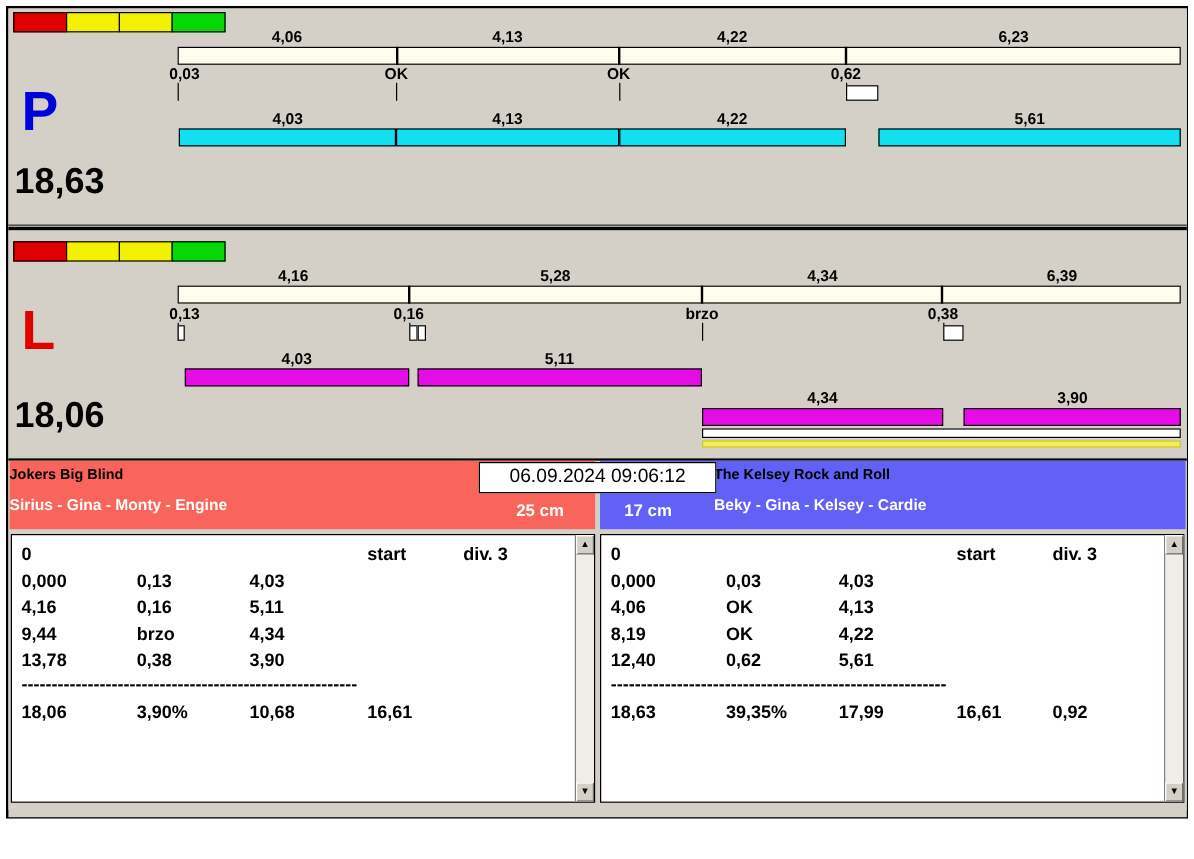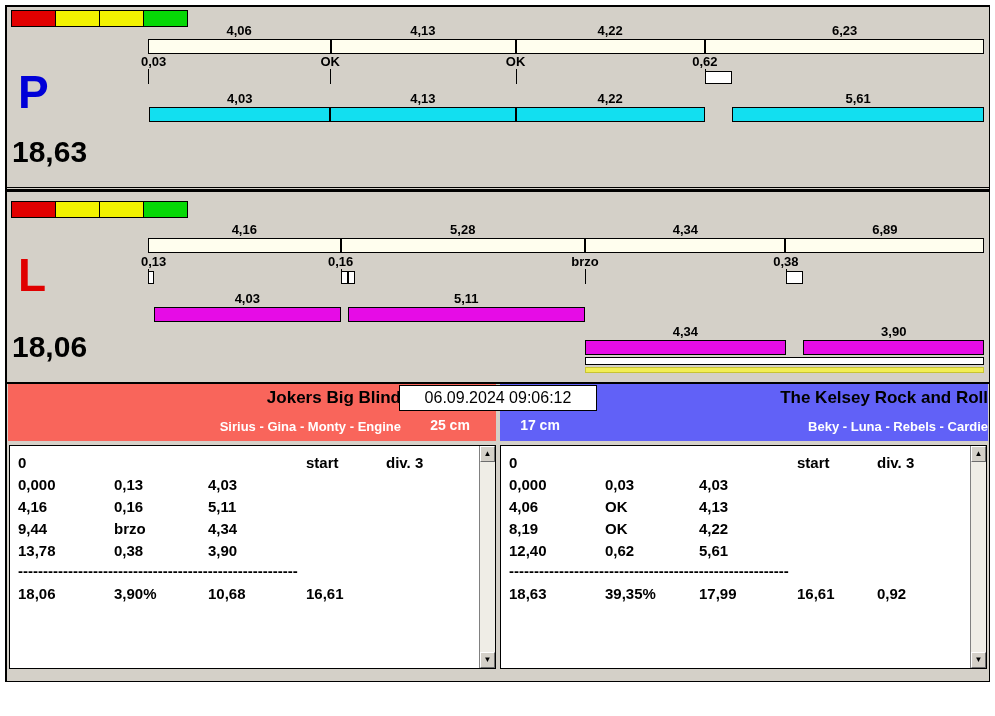--- a/index.html
+++ b/index.html
@@ -51,22 +51,22 @@
   .bar-row { position: relative; height: 15px; margin-bottom: 2px; }
   .bar-row.thin { margin-top: 2px; }
   .bar-seg { position: absolute; top: 0; bottom: 0; border: 1px solid #000; }
 
   
   .bottom { position: relative; height: 291px; background: #d4d0c8; }
   .header-strip { position: relative; height: 57px; display: flex; gap: 4px; padding: 0 1px; }
   .team-header { flex: 1; padding-top: 4px; }
   .team-header.left  { background: #f9655b; padding-right: 95px; }
   .team-header.right { background: #6161f7; padding-left: 95px; }
-  .team-name { text-align: right; font-weight: bold; font-size: 17px; color: #000; }
-  .team-members { text-align: right; font-weight: bold; font-size: 13px; color: #fff; margin-top: 11px; }
+  .team-name { text-align: left; font-weight: bold; font-size: 12px; color: #000; }
+  .team-members { text-align: left; font-weight: bold; font-size: 13px; color: #fff; margin-top: 11px; }
   .datetime-box { position: absolute; left: 50%; transform: translateX(-50%); top: 1px; width: 198px; height: 26px;
                   background: #fff; border: 1px solid #000; font-size: 16px; color: #000; text-align: center; line-height: 24px; }
   .cm { position: absolute; top: 33px; transform: translateX(-50%); color: #fff; font-weight: bold; font-size: 14px; }
   .left-cm  { left: calc(50% - 48px); }
   .right-cm { left: calc(50% + 42px); }
 
   .tables { position: absolute; top: 61px; left: 2px; right: 2px; height: 224px; display: flex; gap: 4px; }
   .table-panel { flex: 1; position: relative; background: #fff; border: 1px solid #000; }
   .table-content { position: absolute; top: 0; bottom: 0; left: 0; right: 17px; padding: 6px 0 0 8px; overflow: hidden; }
   .t-row { display: grid; grid-template-columns: 96px 94px 98px 80px 1fr; line-height: 22px; font-weight: bold; font-size: 15px; color: #000; }
@@ -144,21 +144,21 @@
         <span class="flag" style="background: rgb(242, 242, 0);"></span>
         <span class="flag" style="background: rgb(6, 216, 6);"></span>
       </div>
     <div class="panel-letter" style="color: rgb(224, 0, 0);">L</div>
     <div class="panel-total">18,06</div>
     <div class="bar-area">
       <div class="top-labels">
           <span class="seg-label" style="left: 11.5172%;">4,16</span>
           <span class="seg-label" style="left: 37.6523%;">5,28</span>
           <span class="seg-label" style="left: 64.2857%;">4,34</span>
-          <span class="seg-label" style="left: 88.1506%;">6,89</span>
+          <span class="seg-label" style="left: 88.1506%;">6,39</span>
         </div>
       <div class="top-bar">
           <span class="bar-divider" style="left: 23.0343%;"></span>
           <span class="bar-divider" style="left: 52.2702%;"></span>
           <span class="bar-divider" style="left: 76.3012%;"></span>
         </div>
       <div class="ticks">
           <span class="tick-line" style="left: 0%;"></span>
           <span class="tick-label at-start" style="left: 0%;">0,13</span>
           <span class="gap-box" style="left: calc(0% + 0px); width: 5.97453px;"></span>
@@ -200,21 +200,21 @@
   </div>
 
   <div class="bottom">
     <div class="header-strip">
       <div class="team-header left">
         <div class="team-name">Jokers Big Blind</div>
         <div class="team-members">Sirius - Gina - Monty - Engine</div>
       </div>
       <div class="team-header right">
         <div class="team-name">The Kelsey Rock and Roll</div>
-        <div class="team-members">Beky - Luna - Rebels - Cardie</div>
+        <div class="team-members">Beky - Gina - Kelsey - Cardie</div>
       </div>
       <div class="datetime-box">06.09.2024 09:06:12</div>
       <div class="cm left-cm">25 cm</div>
       <div class="cm right-cm">17 cm</div>
     </div>
 
     <div class="tables">
       <div class="table-panel">
         <div class="table-content">
             <div class="t-row header">

